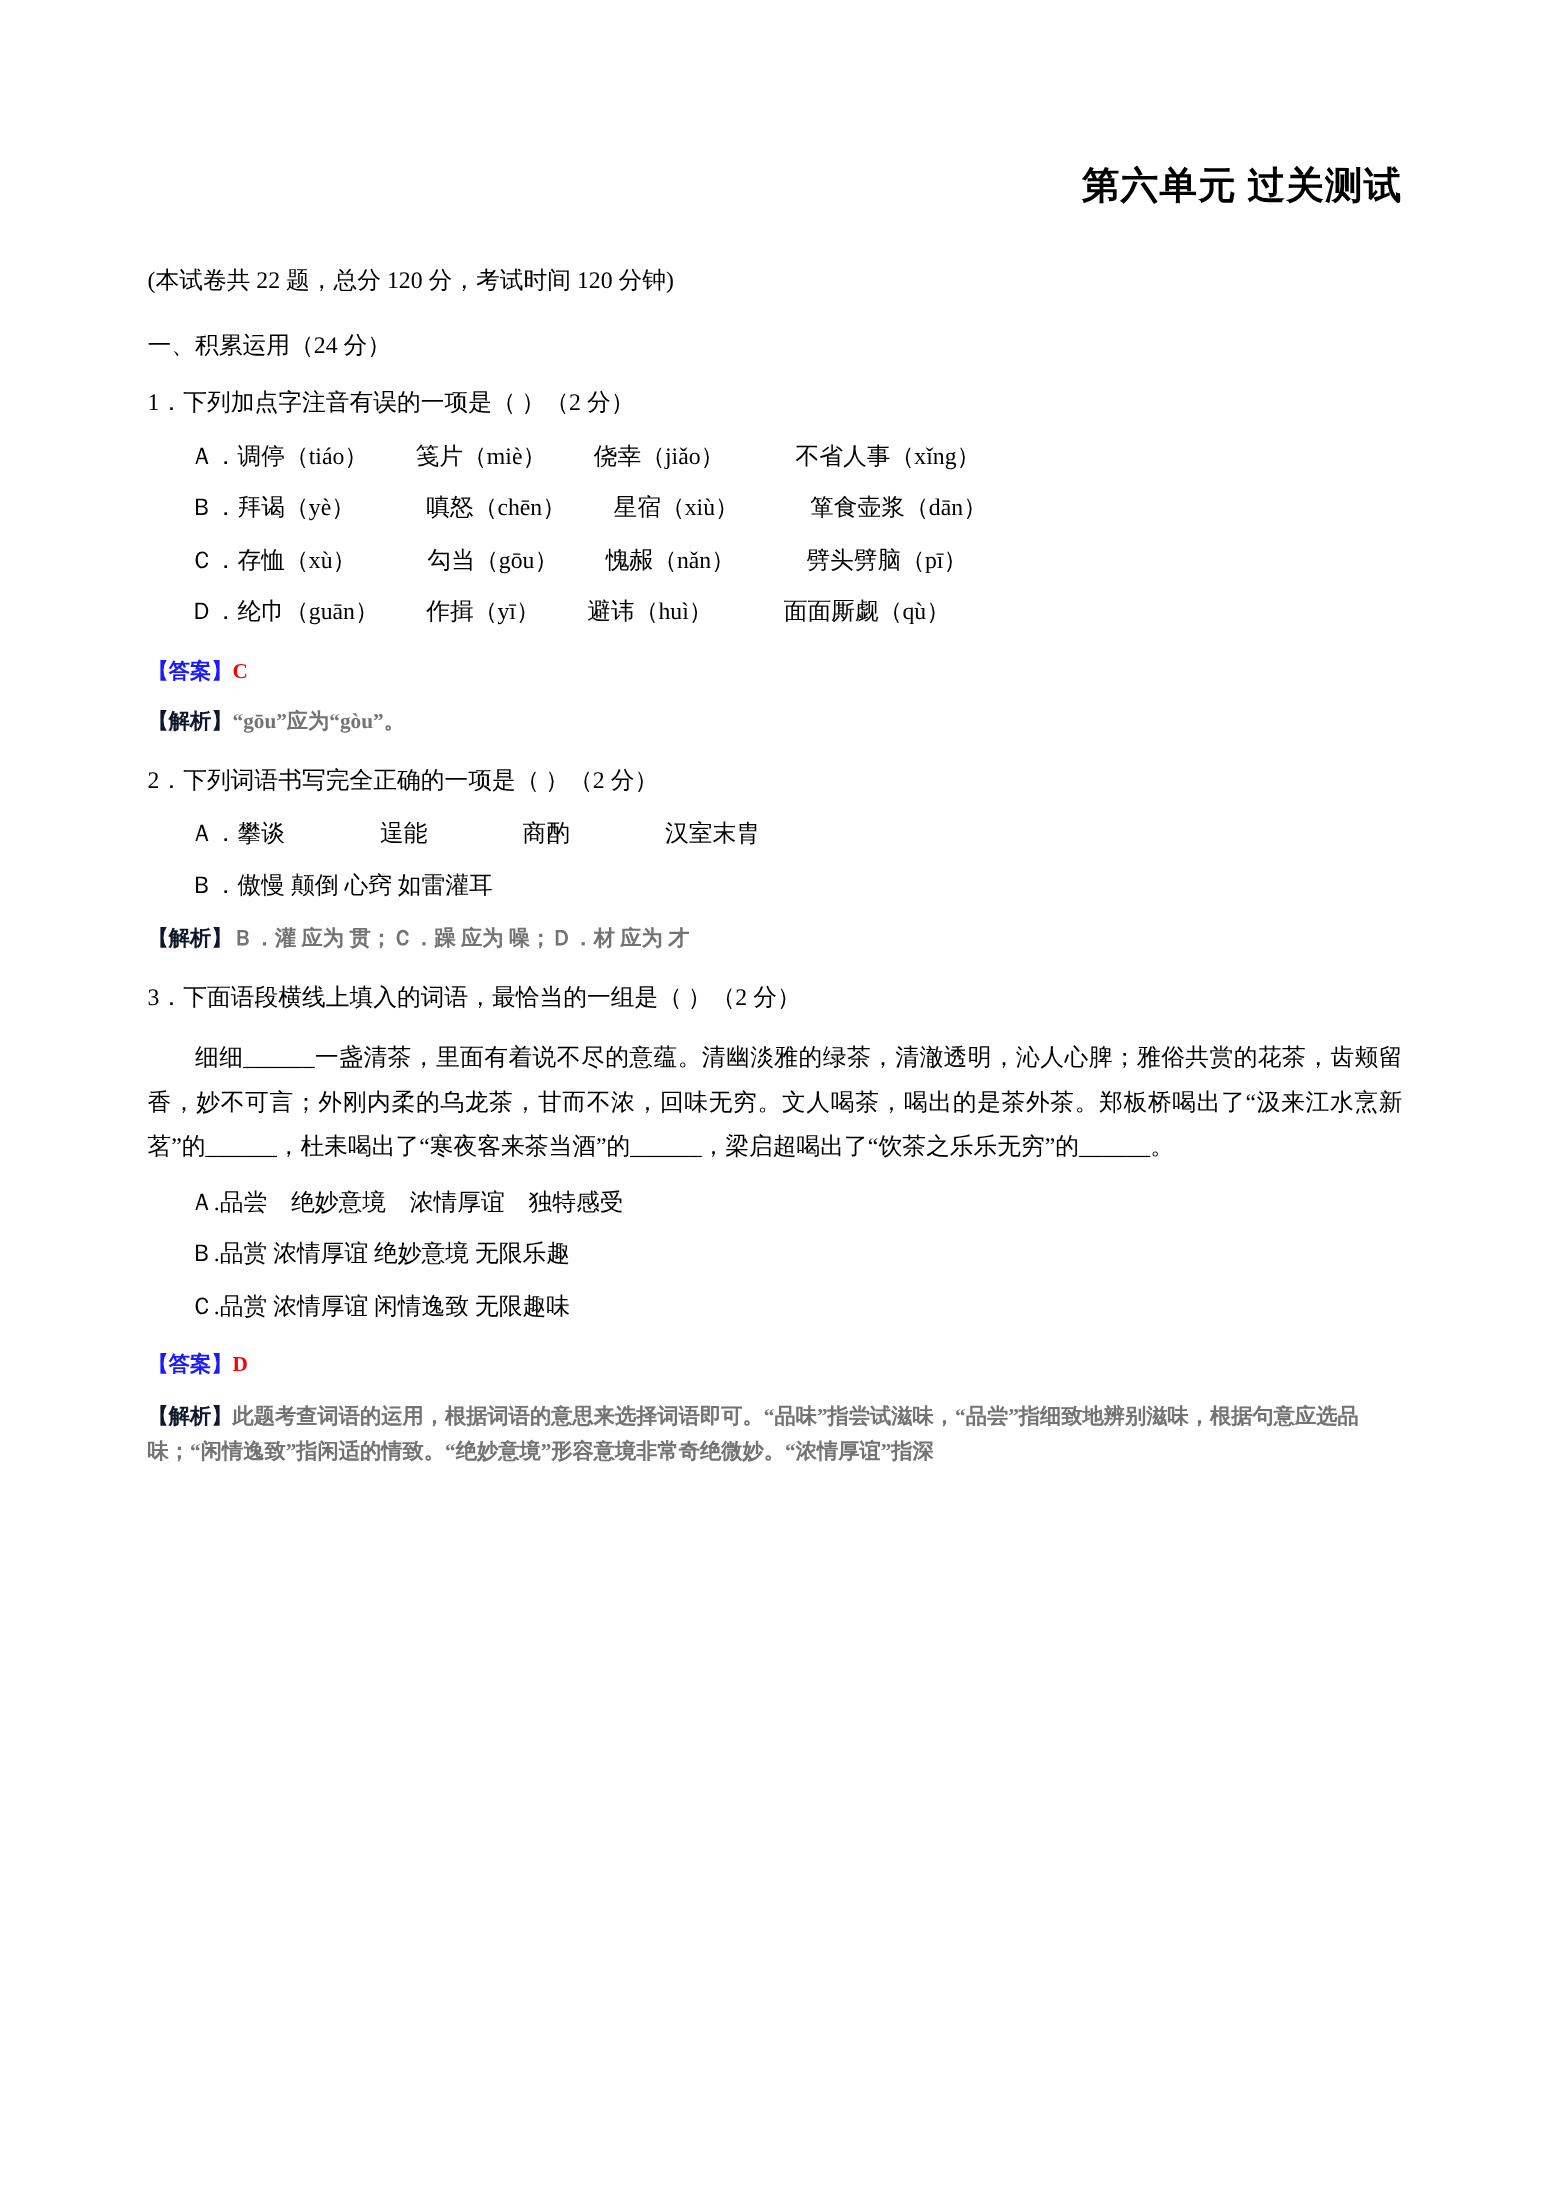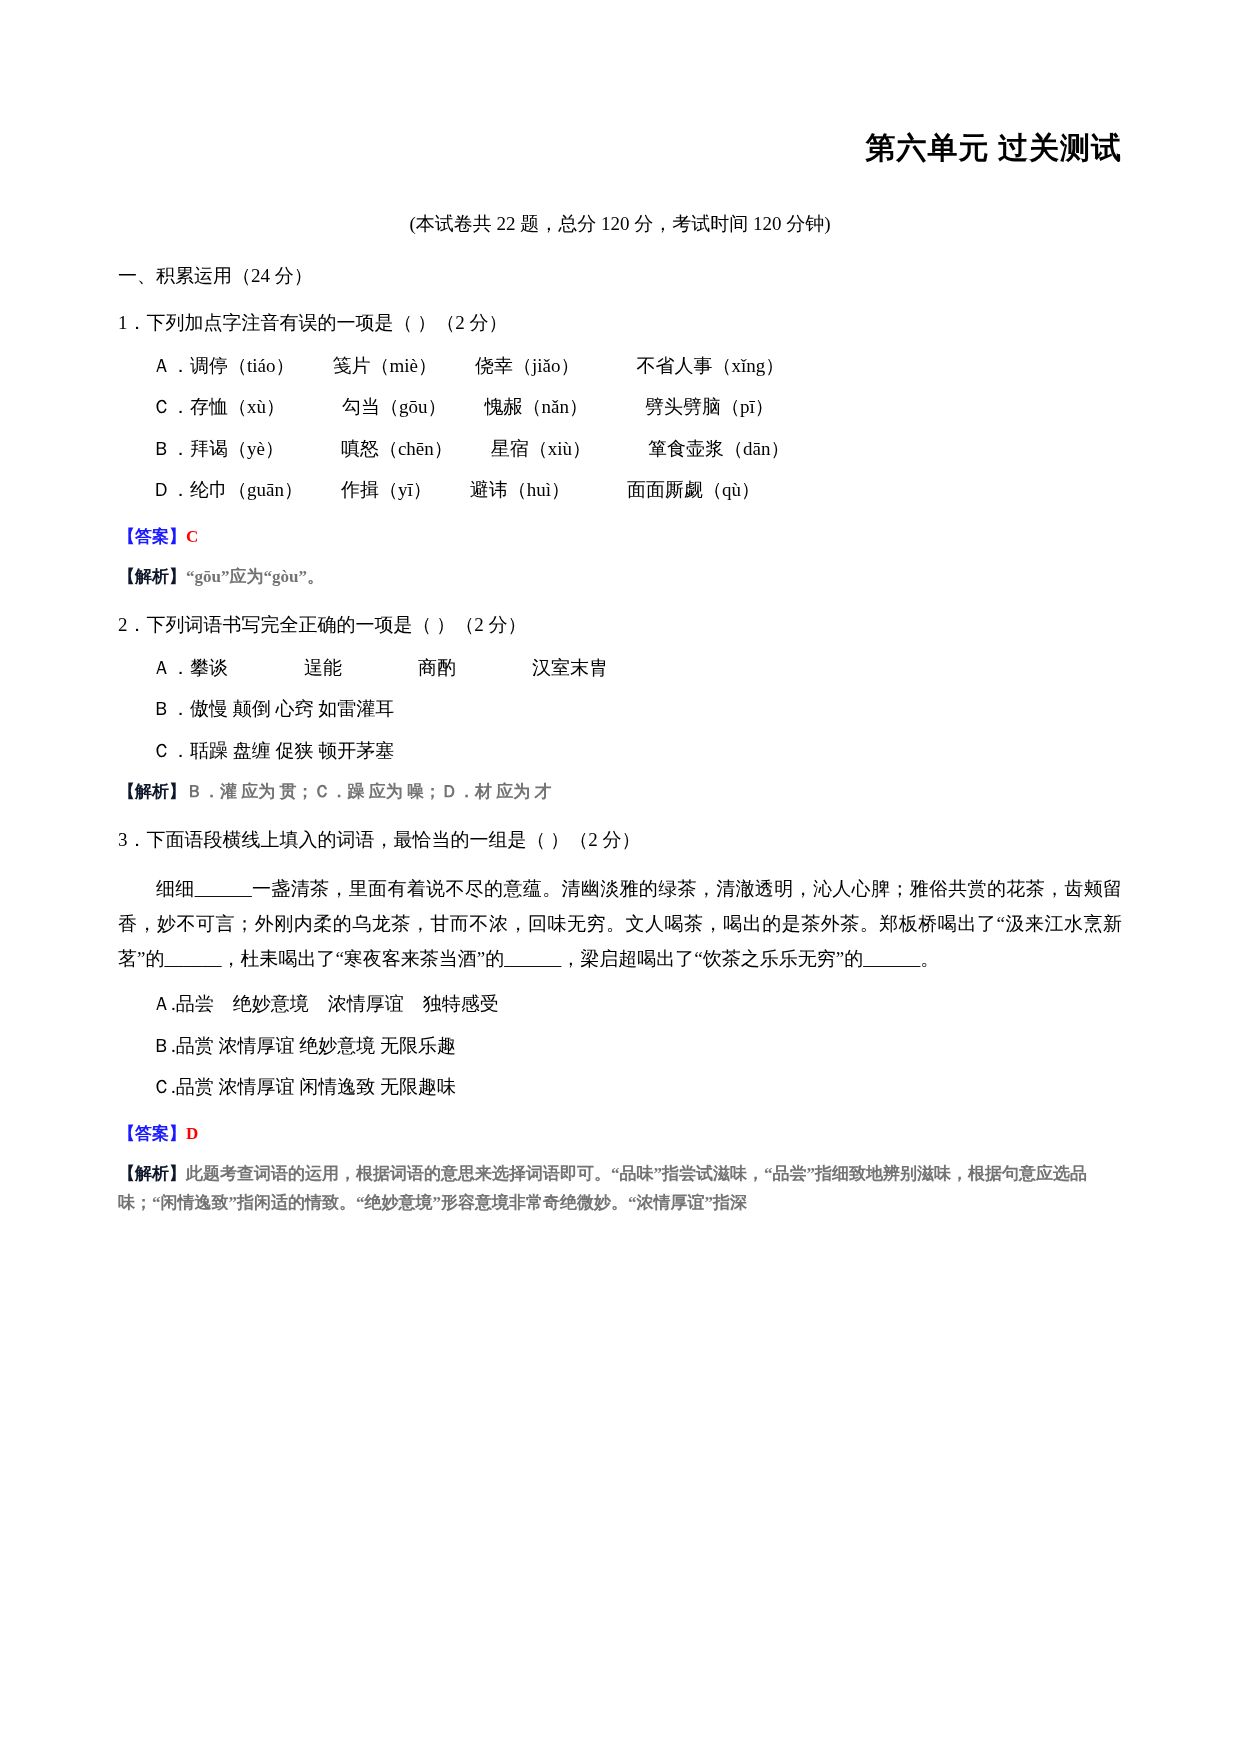--- a/index.html
+++ b/index.html
@@ -23,21 +23,21 @@
   }
   .doc-title {
     text-align: right;
     font-size: 30px;
     font-weight: bold;
     letter-spacing: 1px;
     margin-top: 128px;
     margin-bottom: 0;
   }
   .subtitle {
-    text-align: center;
+    text-align: left;
     font-size: 19px;
     margin-top: 42px;
   }
   .section-head {
     font-size: 19px;
     margin-top: 26px;
   }
   .q-stem {
     font-size: 19px;
     margin-top: 20px;
@@ -90,32 +90,31 @@
 
   <div class="doc-title">第六单元 过关测试</div>
 
   <div class="subtitle">(本试卷共 22 题，总分 120 分，考试时间 120 分钟)</div>
 
   <div class="section-head">一、积累运用（24 分）</div>
 
   <div>
     <div class="q-stem">1．下列加点字注音有误的一项是（      ）（2 分）</div>
     <div class="opt">Ａ．调停（tiáo）　　笺片（miè）　　侥幸（jiǎo）　　　不省人事（xǐng）</div>
+    <div class="opt">Ｂ．拜谒（yè）　　　嗔怒（chēn）　　星宿（xiù）　　　箪食壶浆（dān）</div>
     <div class="opt">Ｃ．存恤（xù）　　　勾当（gōu）　　愧赧（nǎn）　　　劈头劈脑（pī）</div>
-    <div class="opt">Ｂ．拜谒（yè）　　　嗔怒（chēn）　　星宿（xiù）　　　箪食壶浆（dān）</div>
     <div class="opt">Ｄ．纶巾（guān）　　作揖（yī）　　避讳（huì）　　　面面厮觑（qù）</div>
     <div class="answer"><span class="lbl">【答案】</span><span class="val">C</span></div>
     <div class="analysis"><span class="lbl">【解析】</span><span class="val">“gōu”应为“gòu”。</span></div>
   </div>
 
   <div>
     <div class="q-stem">2．下列词语书写完全正确的一项是（      ）（2 分）</div>
     <div class="opt">Ａ．攀谈　　　　逞能　　　　商酌　　　　汉室末胄</div>
     <div class="opt">Ｂ．傲慢  颠倒  心窍  如雷灌耳</div>
-    <div class="opt">Ｃ．聒躁  盘缠  促狭  顿开茅塞</div>
     <div class="analysis"><span class="lbl">【解析】</span><span class="val">Ｂ．灌 应为 贯；Ｃ．躁 应为 噪；Ｄ．材 应为 才</span></div>
   </div>
 
   <div>
     <div class="q-stem">3．下面语段横线上填入的词语，最恰当的一组是（      ）（2 分）</div>
     <div class="para">细细______一盏清茶，里面有着说不尽的意蕴。清幽淡雅的绿茶，清澈透明，沁人心脾；雅俗共赏的花茶，齿颊留香，妙不可言；外刚内柔的乌龙茶，甘而不浓，回味无穷。文人喝茶，喝出的是茶外茶。郑板桥喝出了“汲来江水烹新茗”的______，杜耒喝出了“寒夜客来茶当酒”的______，梁启超喝出了“饮茶之乐乐无穷”的______。</div>
     <div class="opt">Ａ.品尝　绝妙意境　浓情厚谊　独特感受</div>
     <div class="opt">Ｂ.品赏  浓情厚谊  绝妙意境  无限乐趣</div>
     <div class="opt">Ｃ.品赏  浓情厚谊  闲情逸致  无限趣味</div>
     <div class="answer"><span class="lbl">【答案】</span><span class="val">D</span></div>

